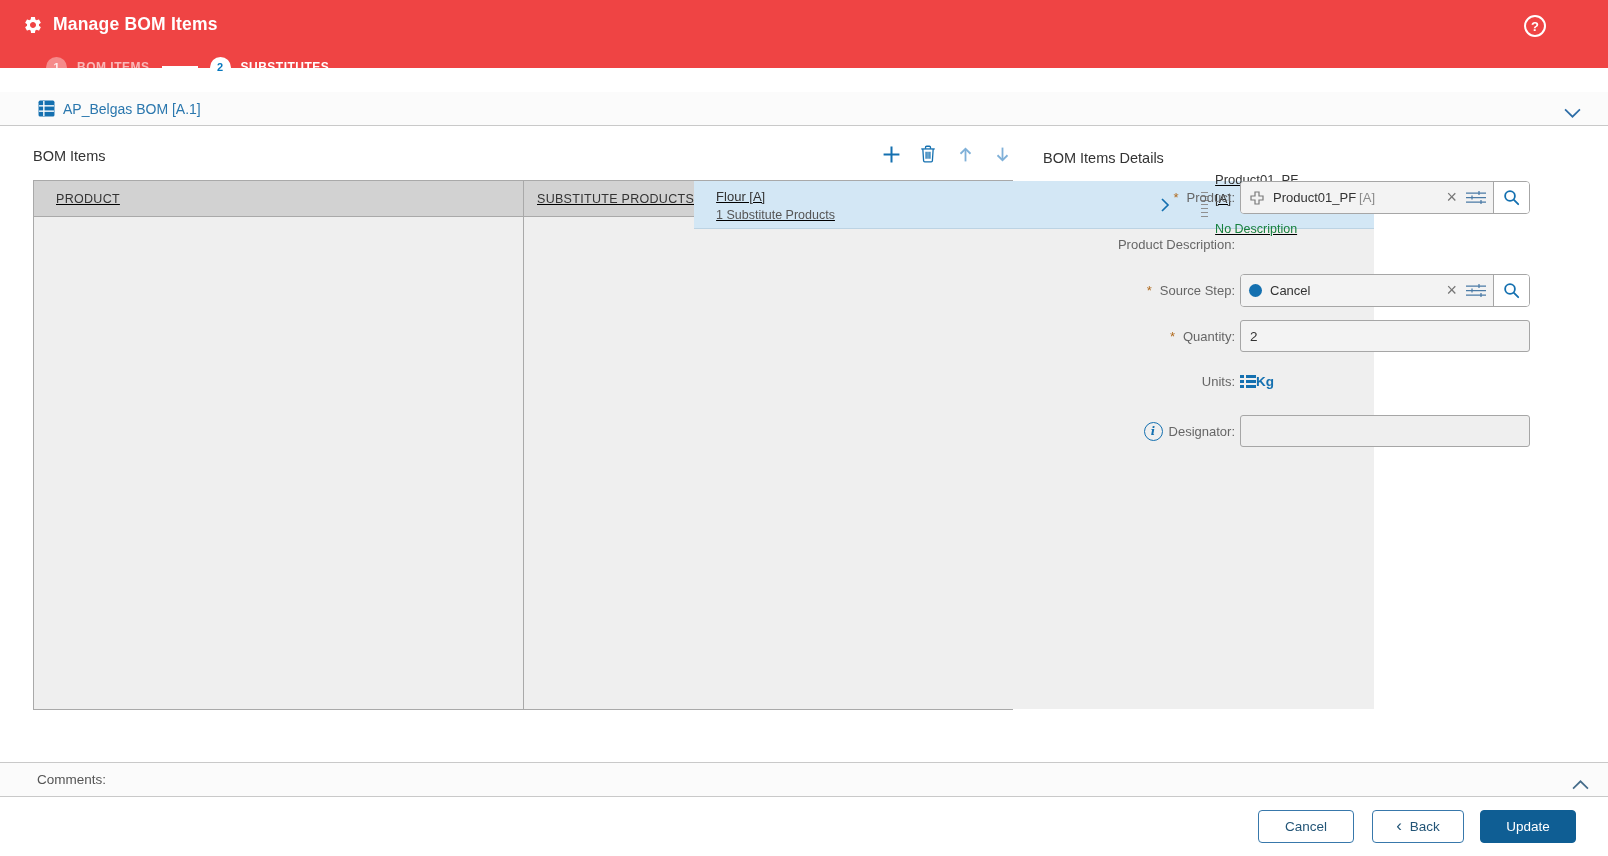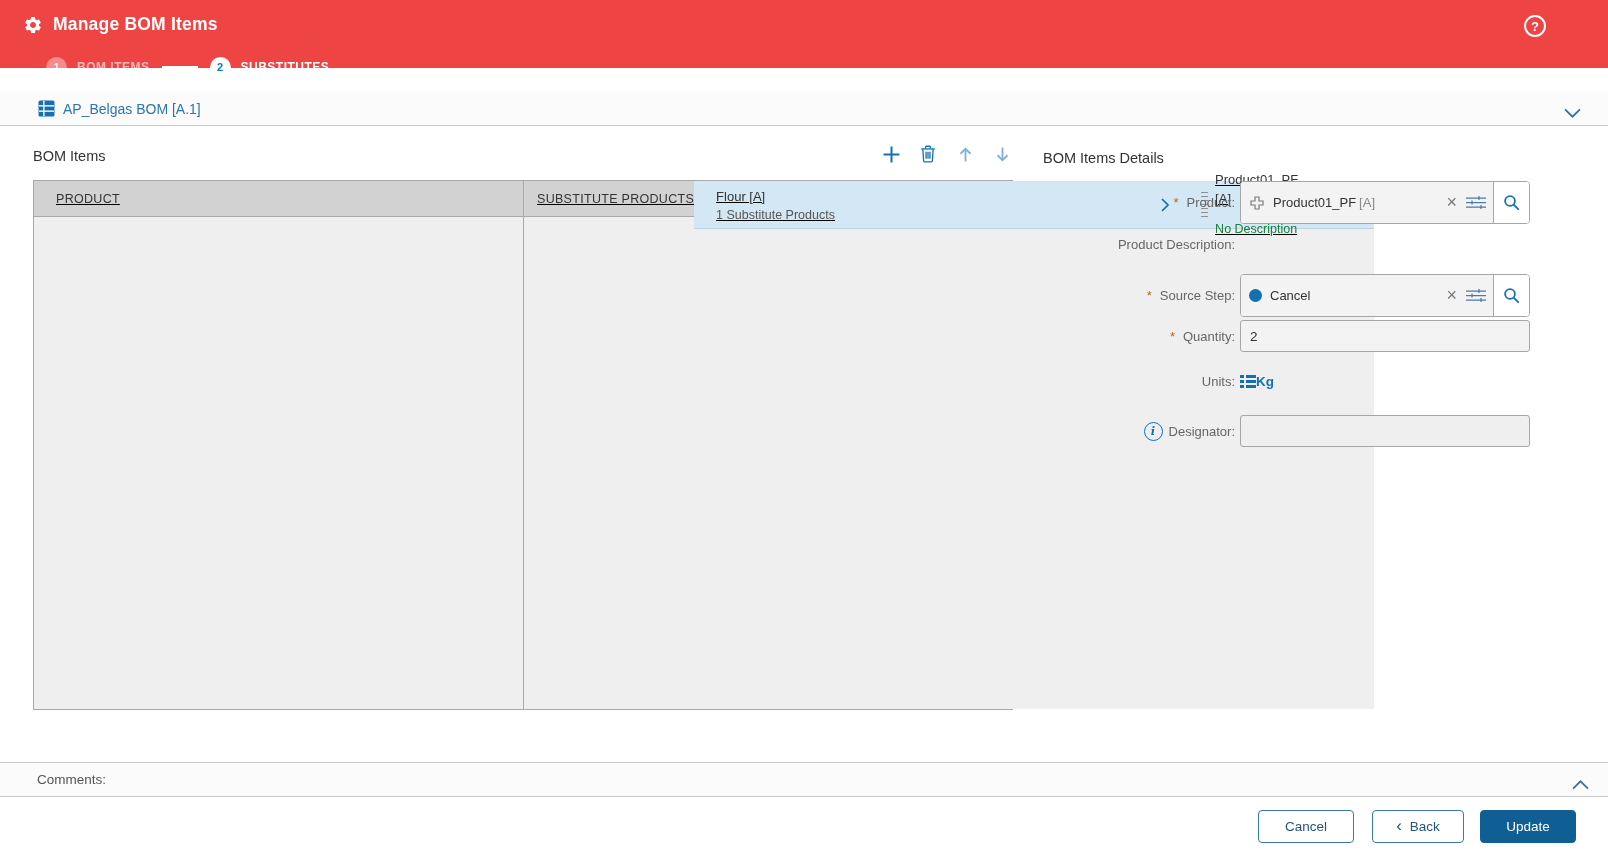--- a/index.html
+++ b/index.html
@@ -63,21 +63,21 @@
   .qty-text { font-size: 13px; font-weight: 700; color: #222; white-space: nowrap; }
 
   
   .d-row { position: absolute; left: 1043px; width: 489px; display: flex; align-items: center; }
   .d-label-cell { width: 194px; display: flex; align-items: center; justify-content: flex-end; gap: 6px;
                   padding-right: 2px; }
   .d-label { font-size: 13px; color: #666; text-align: right; white-space: nowrap; }
   .req-star { color: #b06a1e; font-size: 13px; margin-right: 2px; }
   .d-control { margin-left: 3px; width: 290px; display: flex; align-items: center; }
 
-  .combo { display: flex; width: 290px; height: 43px; border: 1px solid #a6a6a6; border-radius: 4px;
+  .combo { display: flex; width: 290px; height: 33px; border: 1px solid #a6a6a6; border-radius: 4px;
            overflow: hidden; background: #fff; }
   .combo-main { flex: 1; display: flex; align-items: center; background: #f3f3f3; padding: 0 7px 0 8px;
                 border-right: 1px solid #a6a6a6; }
   .combo-text { font-size: 13px; color: #333; margin-left: 8px; white-space: nowrap; }
   .combo-rev { font-size: 13px; color: #8a8a8a; margin-left: 3px; }
   .combo-spacer { flex: 1; }
   .clear-x { color: #777; font-size: 18px; line-height: 18px; margin: 0 9px 2px 6px; cursor: pointer; }
   .combo-search { width: 35px; display: flex; align-items: center; justify-content: center; background: #fff;
                   cursor: pointer; }
   .step-dot { width: 13px; height: 13px; border-radius: 50%; background: #1470b0; flex: none; }

